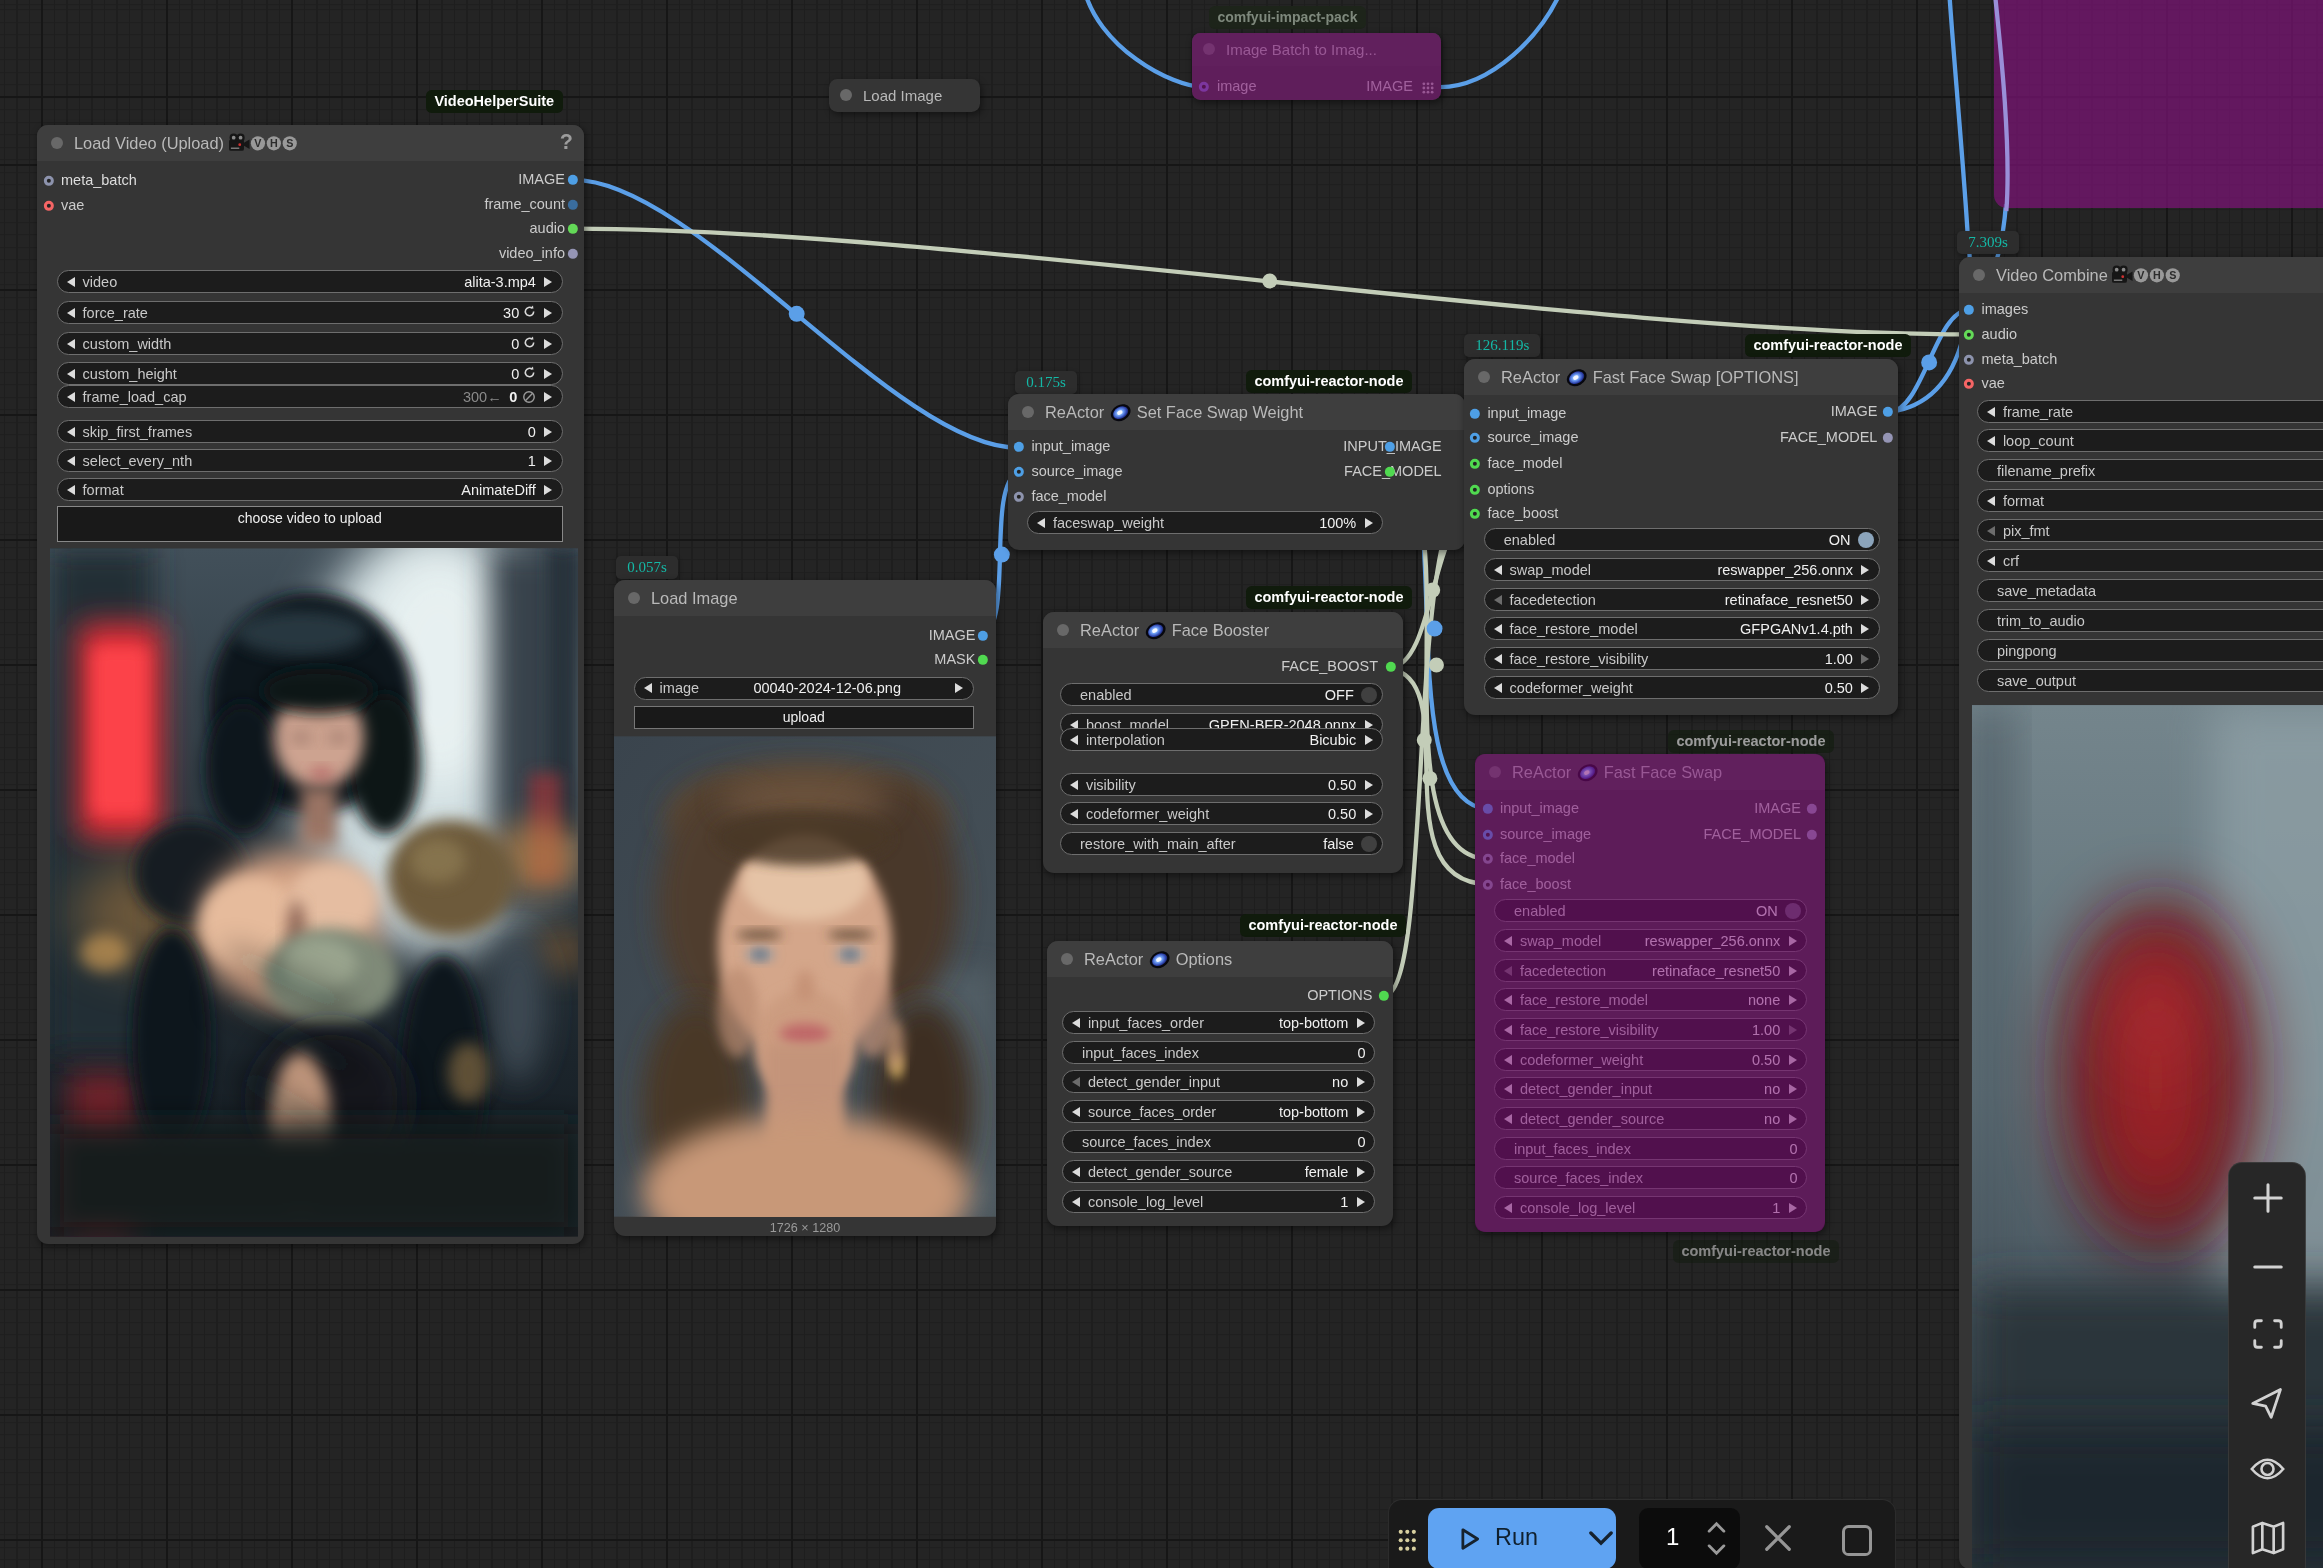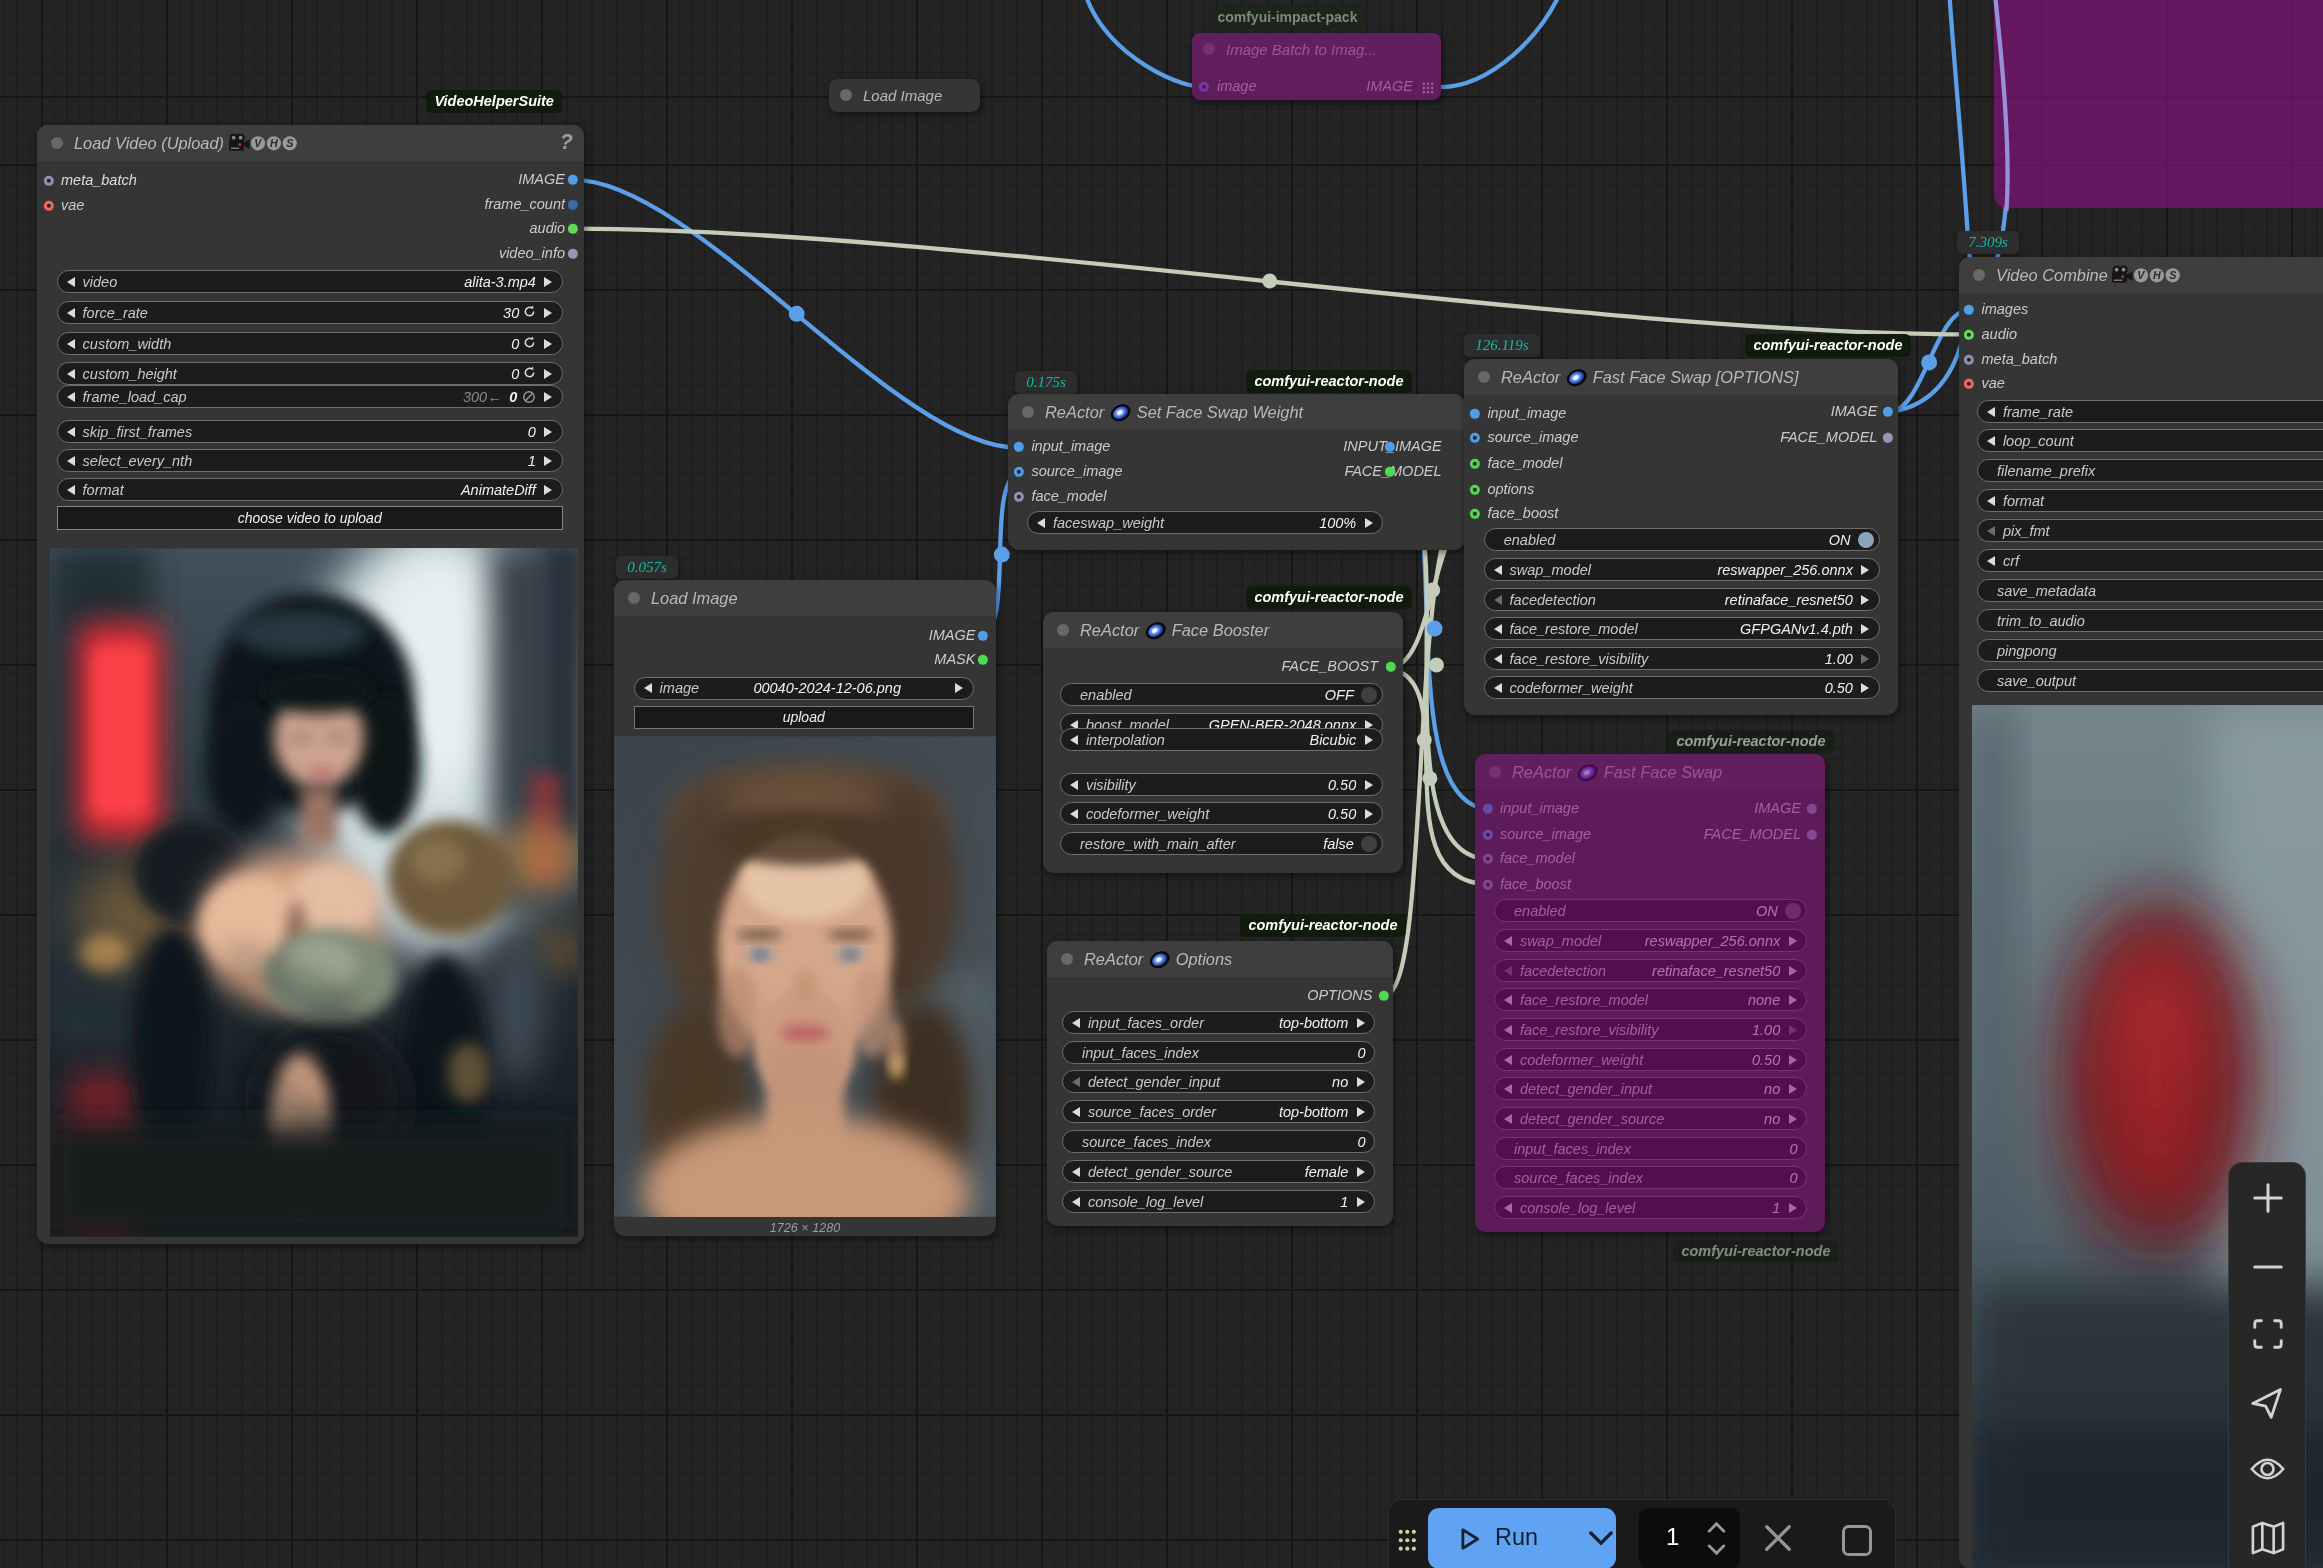--- a/index.html
+++ b/index.html
@@ -37,21 +37,21 @@
 .vm{margin-right:8.4px;}
 .noar .lab{margin-left:19px;}
 .dim{opacity:.42;}
 .tog{width:16px;height:16px;border-radius:50%;background:#404040;margin:0 4.7px 0 7.5px;flex:none;}
 .tog.on{background:#8ba4bb;}
 .btn{position:absolute;background:#191919;border:0.9px solid #888;color:#efefef;font-size:14px;text-align:center;box-sizing:border-box;}
 .badge{position:absolute;font-size:14.5px;font-weight:700;color:#fff;background:#101b0c;padding:0 8.4px;line-height:23.4px;border-radius:5.6px;white-space:nowrap;}
 .tbadge{position:absolute;font-family:"Liberation Serif",serif;font-size:15px;color:#14b8a6;background:#2d2d2d;padding:0 11.2px;line-height:23.4px;border-radius:4.7px;white-space:nowrap;box-shadow:0.9px 1.9px 4.7px rgba(0,0,0,.3);}
 .ov{position:absolute;left:0;top:0;right:0;bottom:0;border-radius:9.4px;background:rgba(125,8,118,.55);}
 #wires{display:block;position:absolute;left:0;top:0;z-index:1;}
-.node,.badge,.tbadge{z-index:3;font-style:italic;}
+.node,.badge,.tbadge{z-index:3;}
 #prect{position:absolute;z-index:2;}
 .z4{z-index:4;}
 </style>
 </head>
 <body>
 <svg id="wires" width="2324" height="1568" viewBox="0 0 2480 1674" fill="none">
 <g stroke="#5b9fe8" stroke-width="4.6" fill="none">
 <path d="M612,192 C742,192 956,478 1086,478"></path>
 <path d="M1048,678 C1082,668 1052,520 1086,504"></path>
 <path d="M1483,477 C1504,477 1554,442 1574,442"></path>
@@ -185,21 +185,21 @@
       <span class="lab">select_every_nth</span>
       <span class="val vm">1</span>
       <i class="ar"></i>
     </div>
  <div class="w" style="left:19.7px;top:353px;width:506px;">
       <i class="al"></i>
       <span class="lab">format</span>
       <span class="val vm">AnimateDiff</span>
       <i class="ar"></i>
     </div>
- <div class="btn" style="left:19.7px;top:381px;width:506px;height:24px;line-height:22.5px;">choose video to upload</div>
+ <div class="btn" style="left:19.7px;top:381px;width:506px;height:36px;line-height:22.5px;">choose video to upload</div>
  <svg style="position:absolute;left:13px;top:423px;" width="528" height="689" viewBox="0 0 564 735">
   <defs>
    <linearGradient id="cbg" x1="0" y1="0" x2="0" y2="1">
           <stop offset="0" stop-color="#42505a"></stop>
           <stop offset=".4" stop-color="#2c3840"></stop>
           <stop offset=".75" stop-color="#1b242b"></stop>
           <stop offset="1" stop-color="#141b20"></stop>
         </linearGradient>
    <filter id="bl1" x="-60%" y="-60%" width="220%" height="220%">
           <feGaussianBlur stdDeviation="16"></feGaussianBlur>

